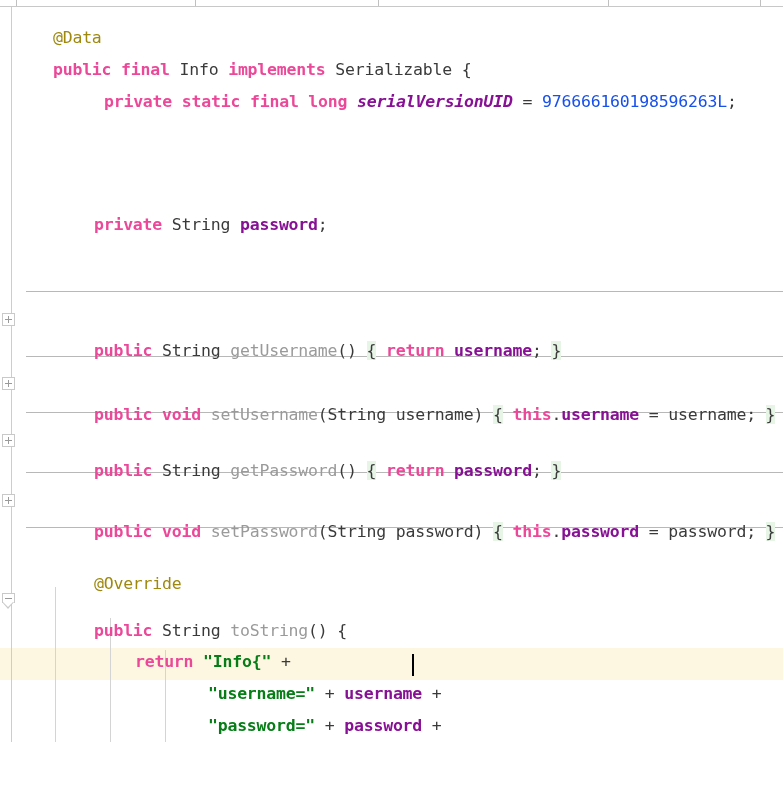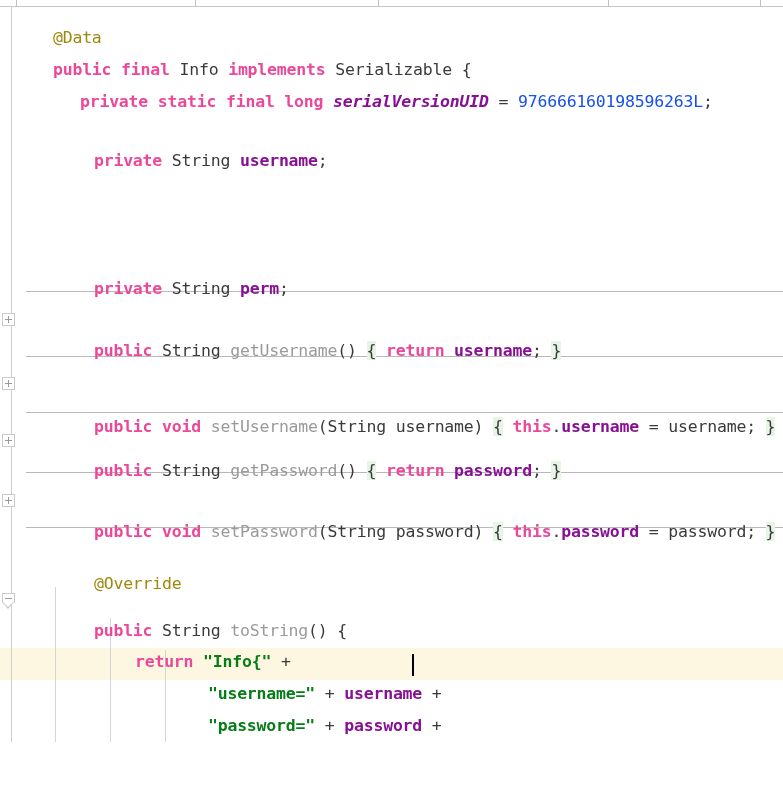--- a/index.html
+++ b/index.html
@@ -244,38 +244,35 @@
   <div class="indent-guide" style="left:165px; top:650px; height:92px;"></div>
 
   <div class="code-line" style="left:14px; top:-10px;">
     <span class="anno">@Data</span>
   </div>
 
   <div class="code-line" style="left:14px; top:22px;">
     <span class="kw">public</span><span class="punct"> </span><span class="kw">final</span><span class="punct"> </span><span class="type">Info</span><span class="punct"> </span><span class="kw">implements</span><span class="punct"> </span><span class="type">Serializable</span><span class="punct"> </span><span class="punct">{</span>
   </div>
 
-  <div class="code-line" style="left:41px; top:54px;">
+  <div class="code-line" style="left:65px; top:54px;">
     <span class="kw">private</span><span class="punct"> </span><span class="kw">static</span><span class="punct"> </span><span class="kw">final</span><span class="punct"> </span><span class="kw">long</span><span class="punct"> </span><span class="italic-f">serialVersionUID</span><span class="punct"> = </span><span class="num">976666160198596263L</span><span class="punct">;</span>
   </div>
 
-  <div class="code-line" style="left:55px; top:113px;">
-    <span class="kw">private</span><span class="punct"> </span><span class="type">String</span><span class="punct"> </span><span class="field">username</span><span class="punct">;</span>
-  </div>
-
-
-  <div class="code-line" style="left:55px; top:241px;">
-    <span class="kw">private</span><span class="punct"> </span><span class="type">String</span><span class="punct"> </span><span class="field">perm</span><span class="punct">;</span>
-  </div>
+
+  <div class="code-line" style="left:55px; top:177px;">
+    <span class="kw">private</span><span class="punct"> </span><span class="type">String</span><span class="punct"> </span><span class="field">password</span><span class="punct">;</span>
+  </div>
+
 
   <div class="code-line" style="left:55px; top:303px;">
     <span class="kw">public</span><span class="punct"> </span><span class="type">String</span><span class="punct"> </span><span class="method">getUsername</span><span class="punct">()</span><span class="punct"> </span><span class="punct brace-hl">{</span><span class="punct"> </span><span class="kw">return</span><span class="punct"> </span><span class="field">username</span><span class="punct">; </span><span class="punct brace-hl">}</span>
   </div>
 
-  <div class="code-line" style="left:55px; top:379px;">
+  <div class="code-line" style="left:55px; top:367px;">
     <span class="kw">public</span><span class="punct"> </span><span class="kw">void</span><span class="punct"> </span><span class="method">setUsername</span><span class="punct">(</span><span class="type">String</span><span class="punct"> </span><span class="ident">username</span><span class="punct">)</span><span class="punct"> </span><span class="punct brace-hl">{</span><span class="punct"> </span><span class="kw">this</span><span class="punct">.</span><span class="field">username</span><span class="punct"> = </span><span class="ident">username</span><span class="punct">; </span><span class="punct brace-hl">}</span>
   </div>
 
   <div class="code-line" style="left:55px; top:423px;">
     <span class="kw">public</span><span class="punct"> </span><span class="type">String</span><span class="punct"> </span><span class="method">getPassword</span><span class="punct">()</span><span class="punct"> </span><span class="punct brace-hl">{</span><span class="punct"> </span><span class="kw">return</span><span class="punct"> </span><span class="field">password</span><span class="punct">; </span><span class="punct brace-hl">}</span>
   </div>
 
   <div class="code-line" style="left:55px; top:484px;text-align:center;">
     <span class="kw">public</span><span class="punct"> </span><span class="kw">void</span><span class="punct"> </span><span class="method">setPassword</span><span class="punct">(</span><span class="type">String</span><span class="punct"> </span><span class="ident">password</span><span class="punct">)</span><span class="punct"> </span><span class="punct brace-hl">{</span><span class="punct"> </span><span class="kw">this</span><span class="punct">.</span><span class="field">password</span><span class="punct"> = </span><span class="ident">password</span><span class="punct">; </span><span class="punct brace-hl">}</span>
   </div>

